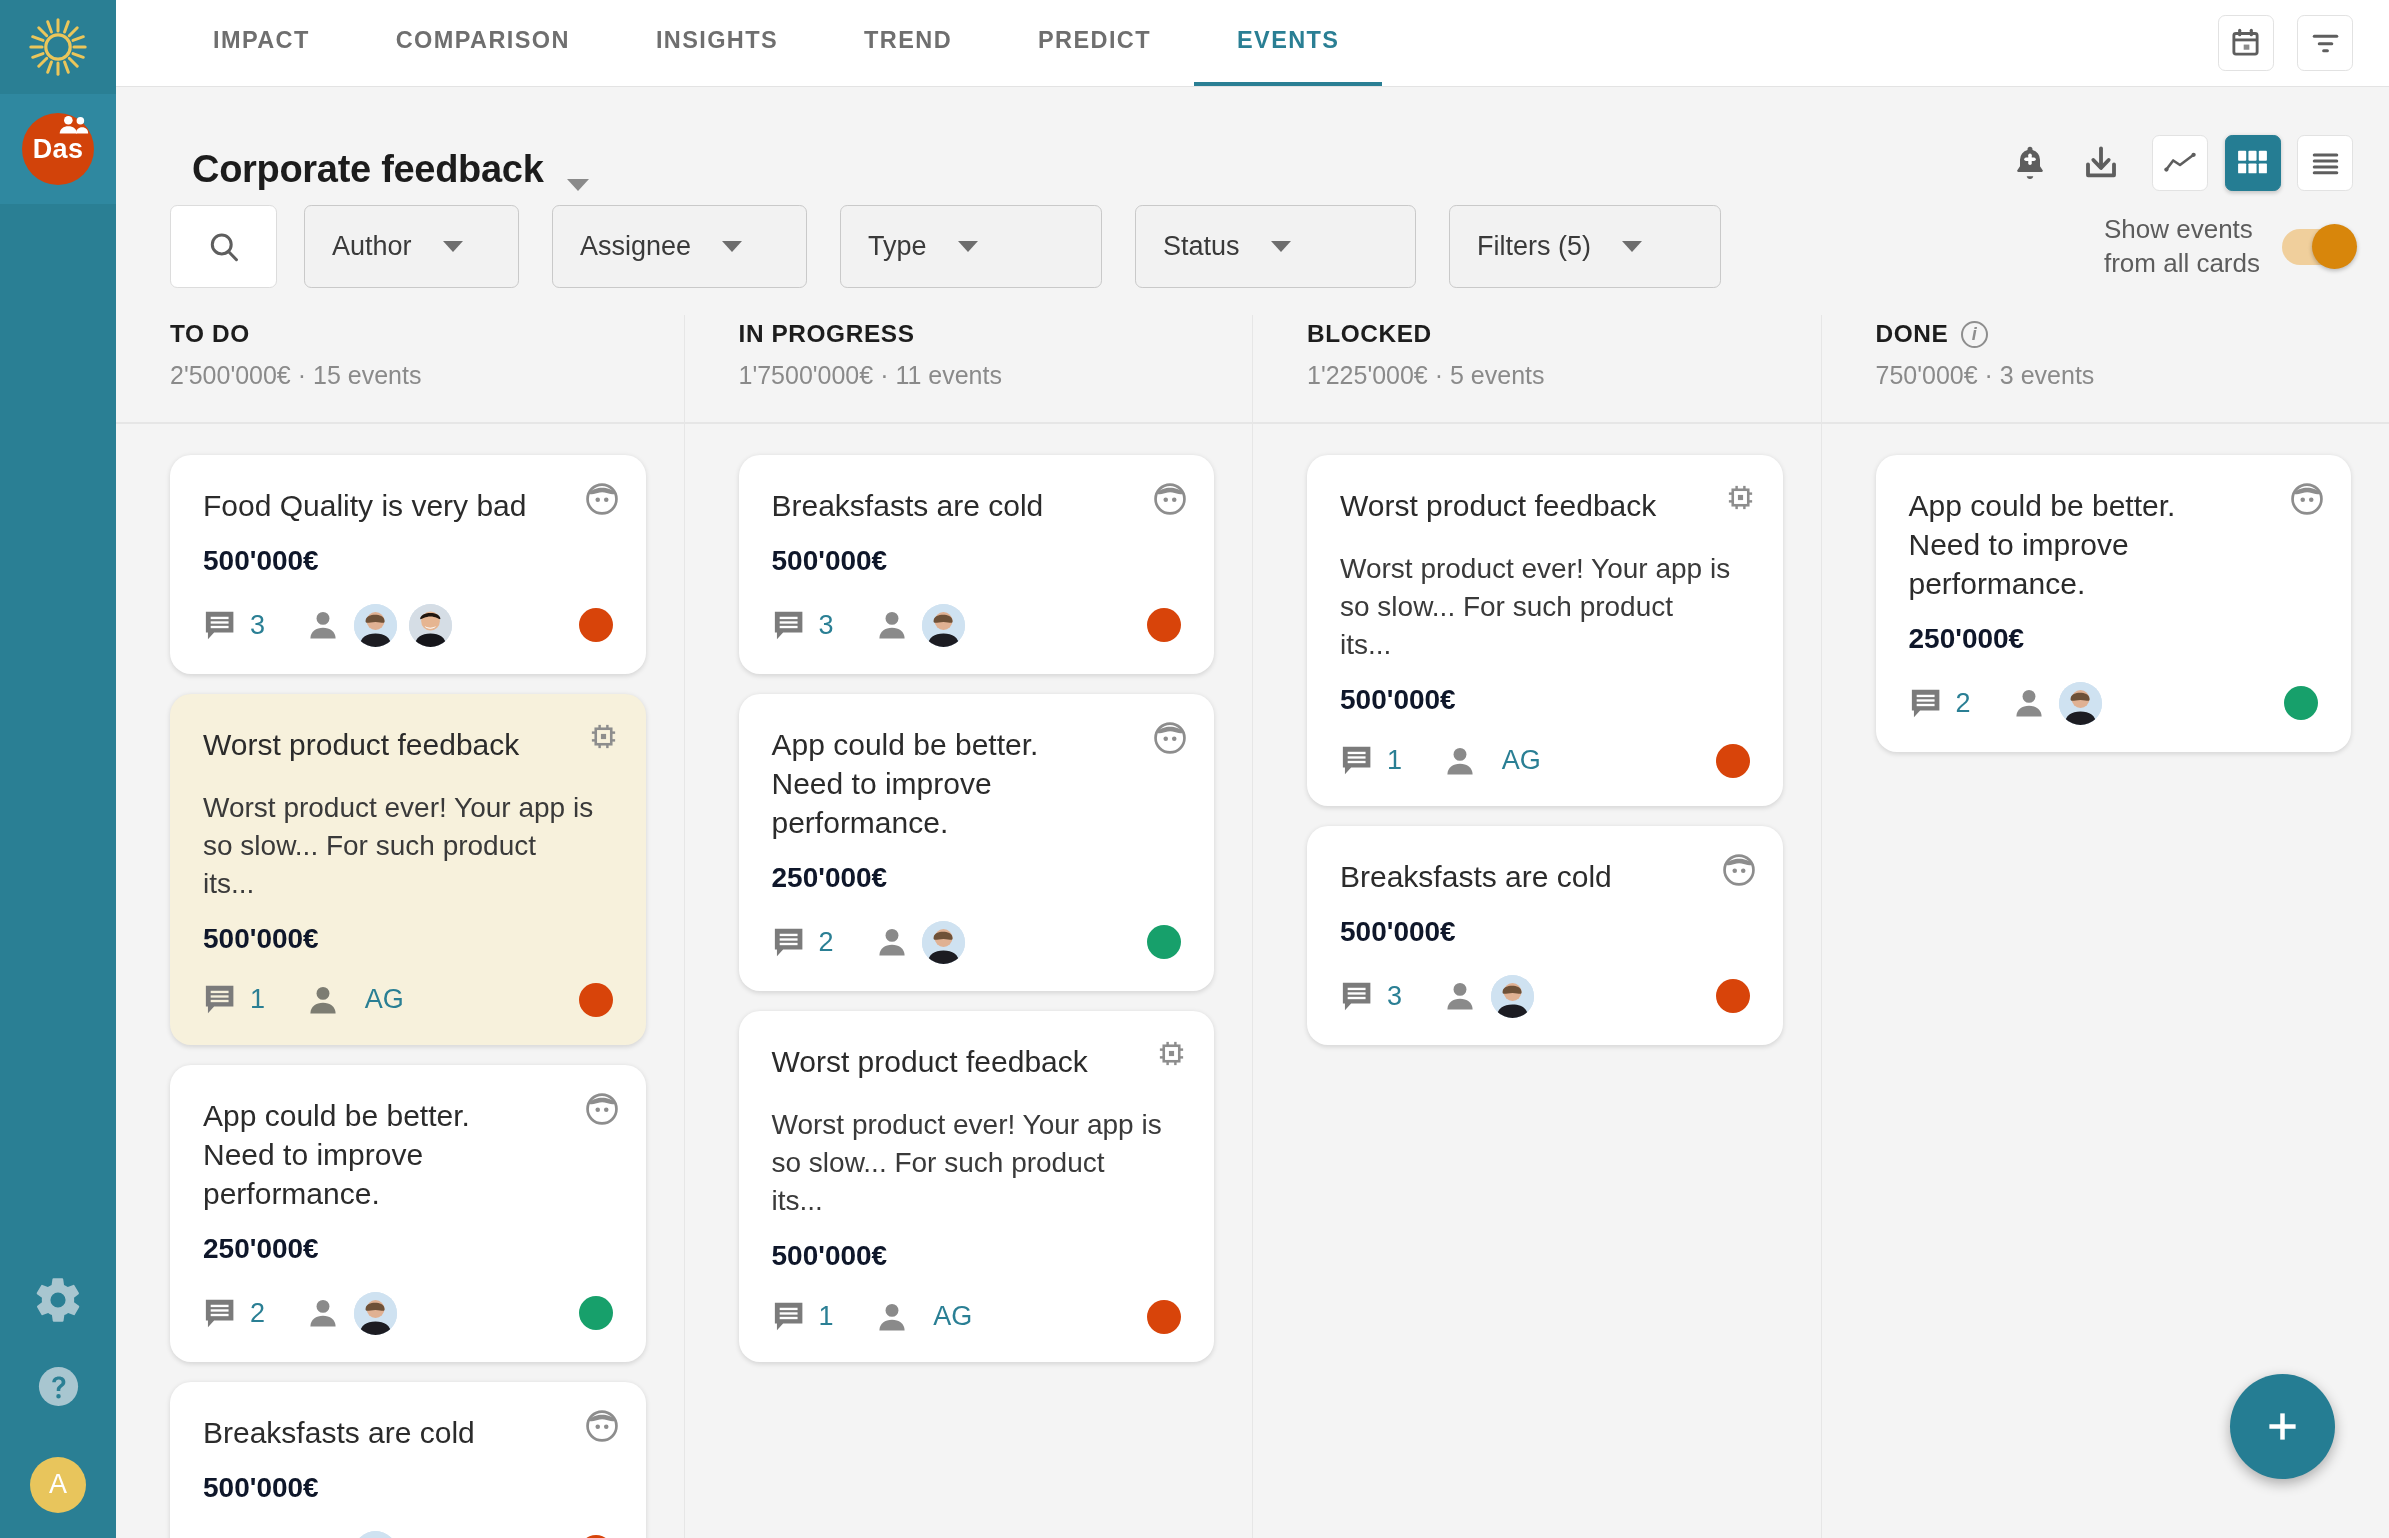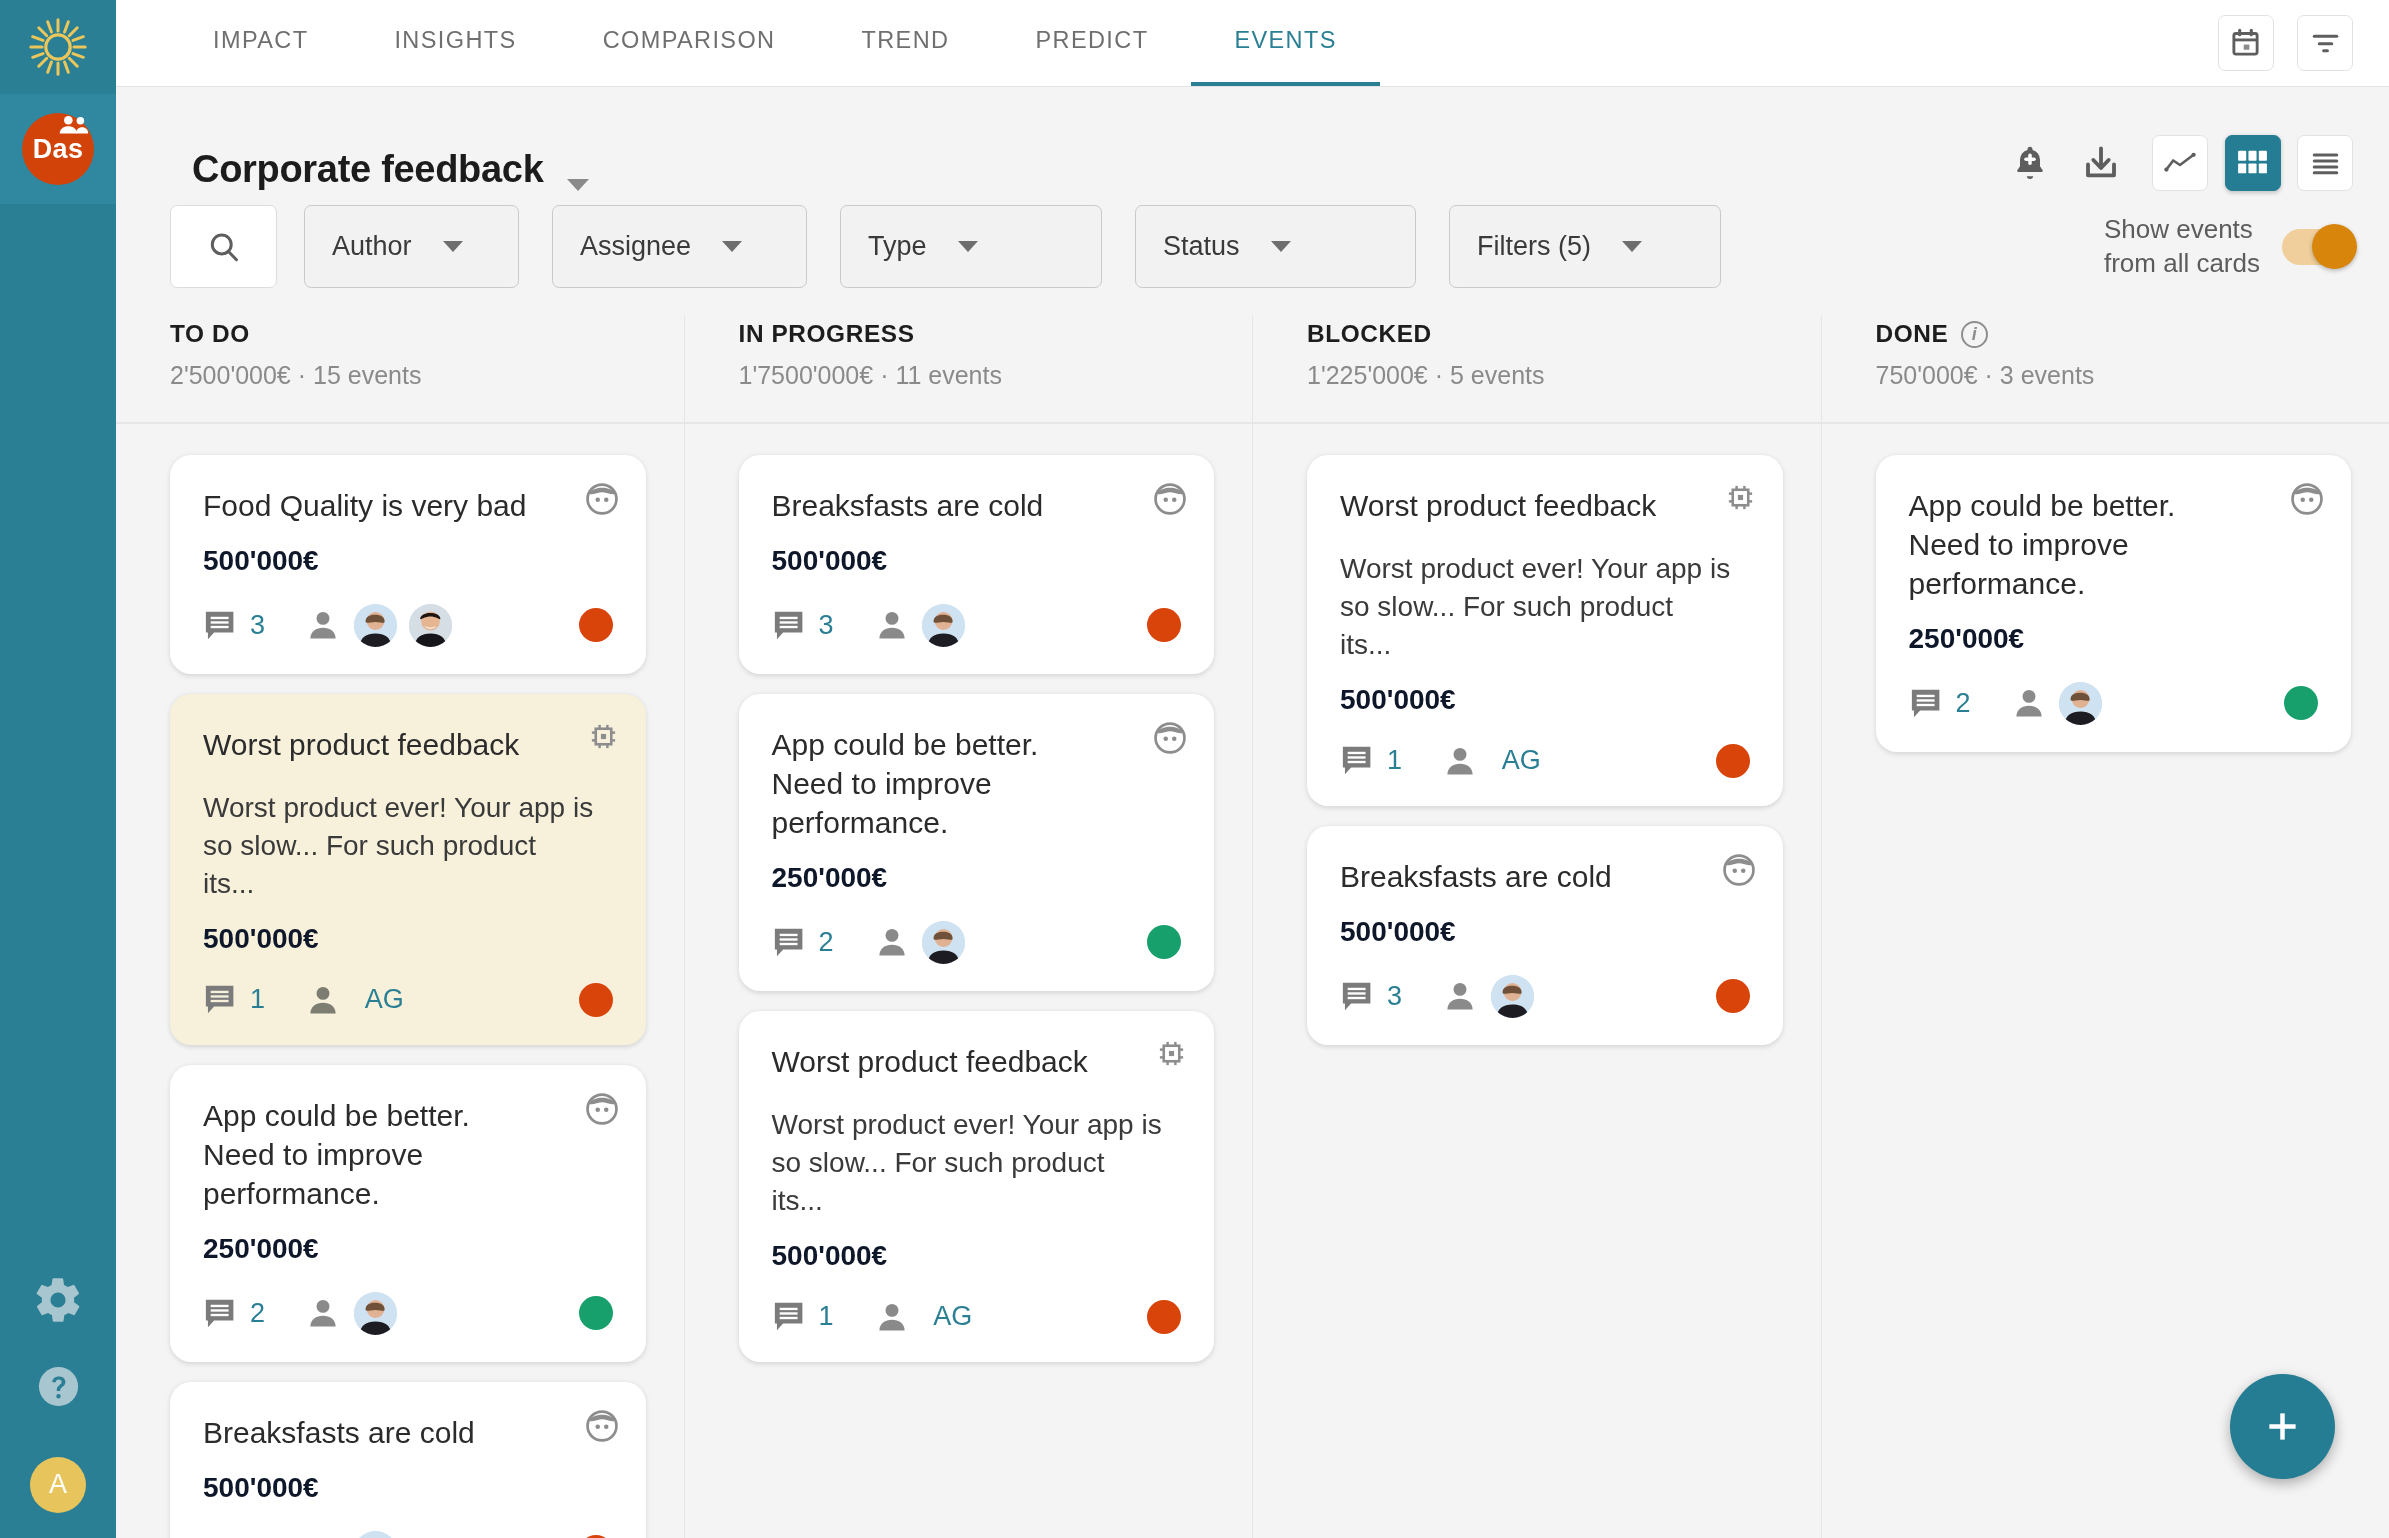--- a/index.html
+++ b/index.html
@@ -58,21 +58,21 @@
   .topnav {
     height: 91px; background: #fff;
     display: flex; align-items: stretch;
     border-bottom: 1.8px solid #e3e3e3;
     position: relative;
   }
   .tabs { display: flex; align-items: stretch; padding-left: 54px; }
   .tab {
     display: flex; align-items: center;
     padding: 0 43px;
-    font-size: 23.5px; font-weight: normal; letter-spacing: 1.4px;
+    font-size: 23.5px; font-weight: bold; letter-spacing: 1.4px;
     color: #6f6f6f; cursor: pointer;
     border-bottom: 4.5px solid transparent;
     white-space: nowrap;
     justify-content: center;
   }
   .tab.active { color: #2a7f94; border-bottom-color: #2a7f94; }
   .topnav-right {
     margin-left: auto; display: flex; align-items: center; gap: 23.5px;
     padding-right: 36px;
   }
@@ -266,24 +266,24 @@
   </div>
 
   <div class="main">
 
     <div class="topnav">
       <div class="tabs">
         <div class="tab">
             <span>IMPACT</span>
           </div>
         <div class="tab">
+            <span>COMPARISON</span>
+          </div>
+        <div class="tab">
             <span>INSIGHTS</span>
-          </div>
-        <div class="tab">
-            <span>COMPARISON</span>
           </div>
         <div class="tab">
             <span>TREND</span>
           </div>
         <div class="tab">
             <span>PREDICT</span>
           </div>
         <div class="tab active">
             <span>EVENTS</span>
           </div>

